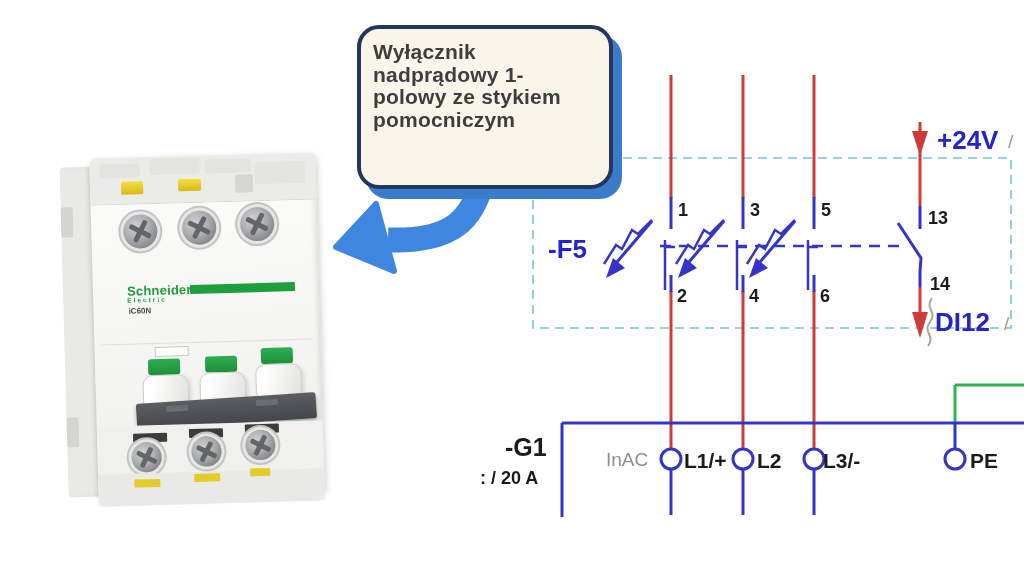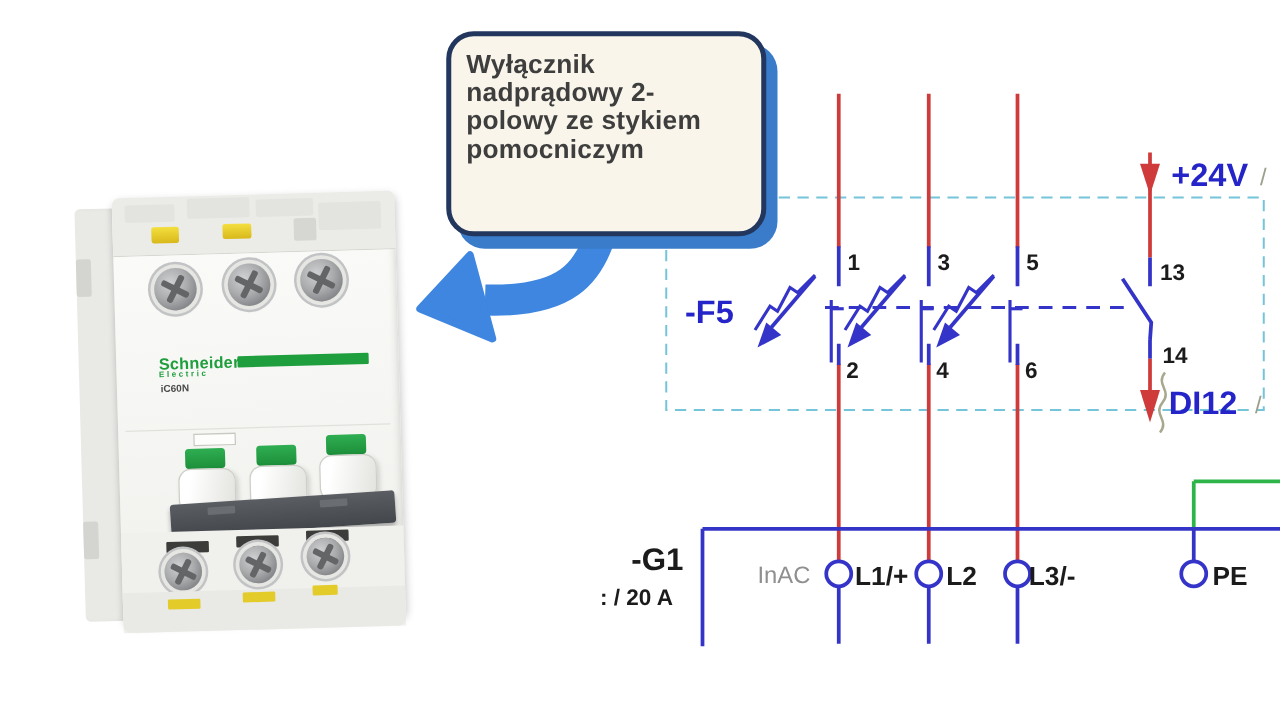--- a/index.html
+++ b/index.html
@@ -178,21 +178,21 @@
     <text x="970" y="468" class="t-term">PE</text>
 
     <g>
       <path d="M 483,178 C 473,220 452,242 388,240" fill="none" stroke="#3e86e0" stroke-width="25"></path>
       <polygon points="336,247 376,204 394,271" fill="#3e86e0" stroke="#3e86e0" stroke-width="6" stroke-linejoin="round"></polygon>
     </g>
   </svg>
 
   <div class="callout">
     <div class="callout-text">Wyłącznik
-nadprądowy 2-
+nadprądowy 1-
 polowy ze stykiem
 pomocniczym</div>
   </div>
 
   <div class="breaker">
     <div class="din-rail">
       <div class="rail-notch" style="top:40px;"></div>
       <div class="rail-notch" style="top:250px;"></div>
     </div>
     <div class="bk-body">

